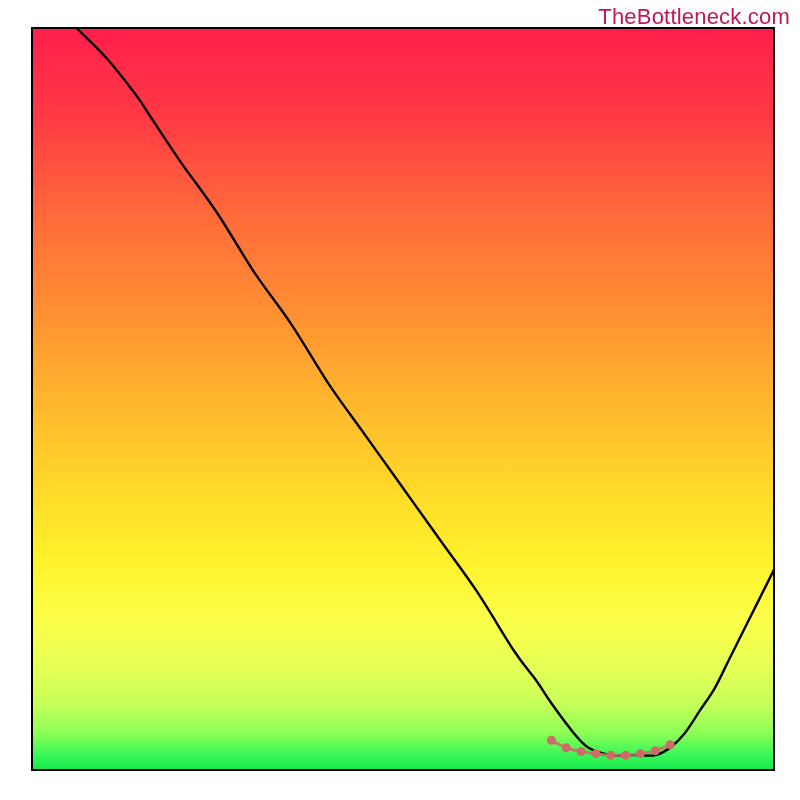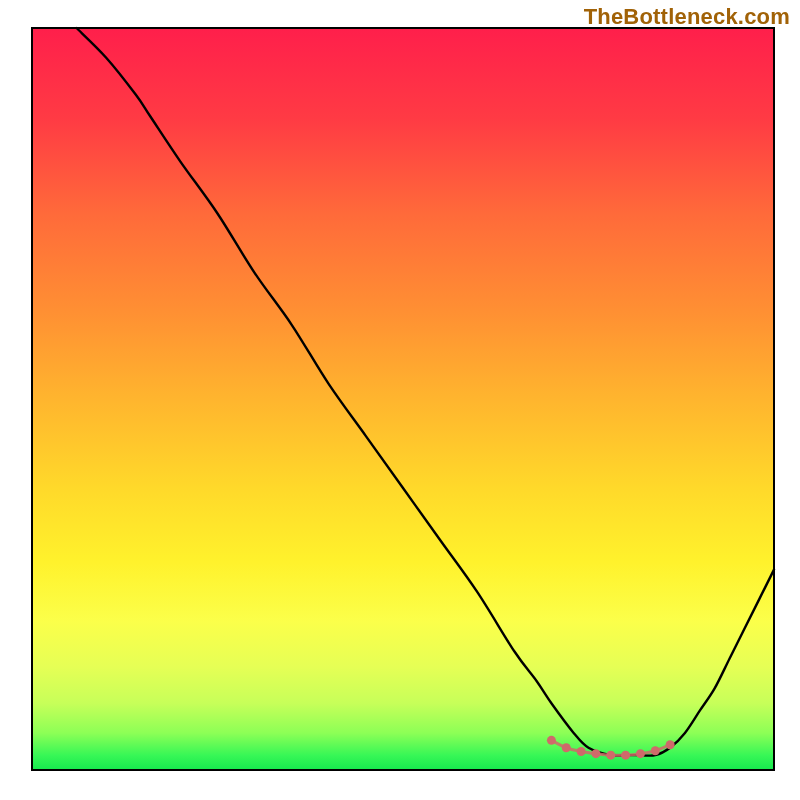--- a/index.html
+++ b/index.html
@@ -14,22 +14,22 @@
   .wrap {
     position: relative;
     width: 800px;
     height: 800px;
   }
   .watermark {
     position: absolute;
     top: 4px;
     right: 10px;
     font-size: 22px;
-    font-weight: 700;
-    color: #a16207;
+    font-weight: 400;
+    color: #be185d;
     letter-spacing: 0.2px;
     user-select: none;
   }
   svg {
     display: block;
   }
 </style>
 </head>
 <body>
 

